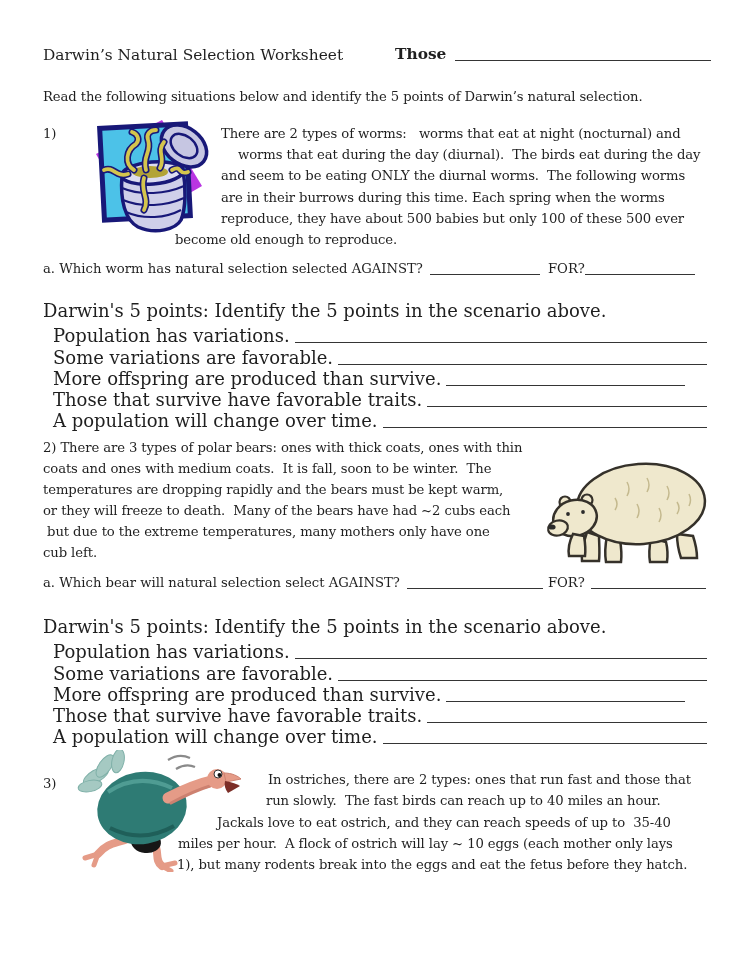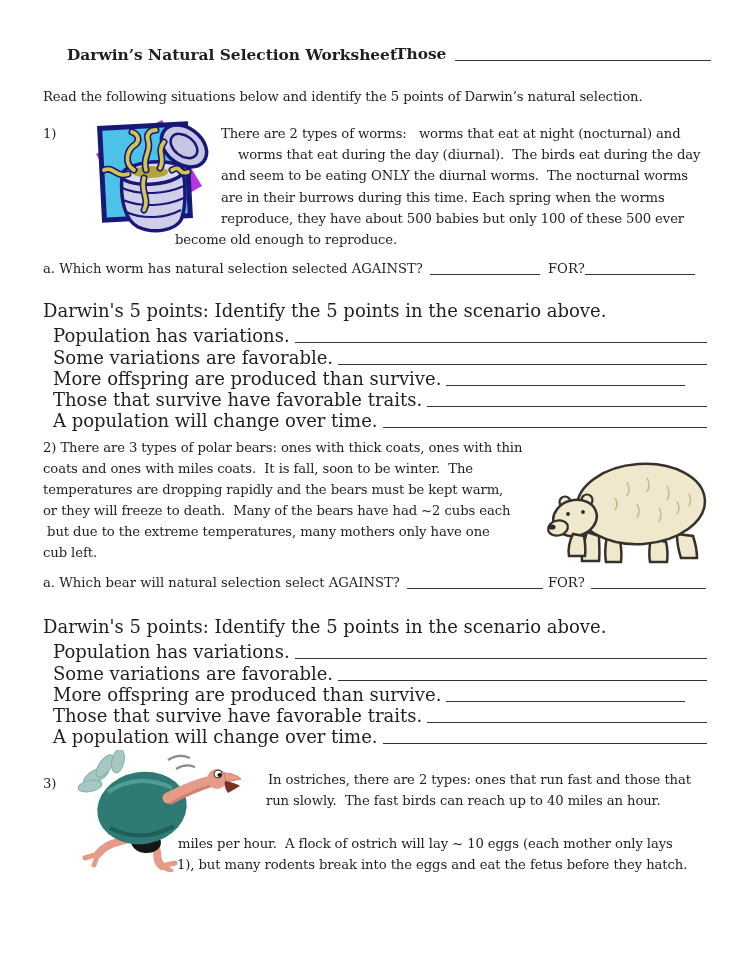--- a/index.html
+++ b/index.html
@@ -2,21 +2,21 @@
 <html><head>
 <meta charset="utf-8">
 <style>
   html,body{margin:0;padding:0;background:#ffffff;}
   .page{
     position:relative;width:749px;height:970px;background:#ffffff;
     font-family:"DejaVu Serif","Liberation Serif",serif;
     color:#1f1f1f;overflow:hidden;
   }
   .tl{position:absolute;white-space:pre;font-size:13.2px;line-height:16px;letter-spacing:-0.1px;}
-  .title{position:absolute;font-size:15.4px;font-weight:bold;white-space:pre;margin-left:24px;}
+  .title{position:absolute;font-size:15.4px;font-weight:normal;white-space:pre;}
   .name-row{position:absolute;display:flex;align-items:flex-end;white-space:pre;}
   .name-label{font-size:15.4px;font-weight:bold;line-height:16px;}
   .blank{display:inline-block;border-bottom:1.4px solid #353535;height:14px;}
   .q-row{position:absolute;display:flex;align-items:center;white-space:pre;font-size:13.2px;line-height:16px;}
   .q-row .blank{margin-bottom:2px;}
   .points-block{position:absolute;left:43px;width:664px;font-size:18px;}
   .points-heading{height:23px;line-height:17px;white-space:pre;}
   .points-row{display:flex;align-items:flex-end;height:21.3px;white-space:pre;margin-left:10px;}
   .points-row .fill{flex:1;border-bottom:1.4px solid #353535;margin:0 0 3px 5px;}
   .points-row.short .fill{margin-right:22px;}
@@ -61,21 +61,21 @@
       <path d="M86,56 C96,50 92,62 102,58" stroke="#d4c54d" stroke-width="3.8"></path>
       <path d="M42,60 C30,64 28,52 18,56" stroke="#181878" stroke-width="7"></path>
       <path d="M42,60 C30,64 28,52 18,56" stroke="#d4c54d" stroke-width="3.8"></path>
       <path d="M58,64 C54,78 64,84 58,96" stroke="#181878" stroke-width="7"></path>
       <path d="M58,64 C54,78 64,84 58,96" stroke="#d4c54d" stroke-width="3.8"></path>
     </g>
   </svg>
 
   <div class="tl" style="left:221px;top:126px">There are 2 types of worms:   worms that eat at night (nocturnal) and</div>
   <div class="tl" style="left:238px;top:147px">worms that eat during the day (diurnal).  The birds eat during the day</div>
-  <div class="tl" style="left:221px;top:168px">and seem to be eating ONLY the diurnal worms.  The nocturnal worms</div>
+  <div class="tl" style="left:221px;top:168px">and seem to be eating ONLY the diurnal worms.  The following worms</div>
   <div class="tl" style="left:221px;top:190px">are in their burrows during this time. Each spring when the worms</div>
   <div class="tl" style="left:221px;top:211px">reproduce, they have about 500 babies but only 100 of these 500 ever</div>
   <div class="tl" style="left:175px;top:232px">become old enough to reproduce.</div>
 
   <div class="q-row" style="left:43px;top:260px">
     <span>a. Which worm has natural selection selected AGAINST?</span>
     <span class="blank" style="width:110px;margin-left:7px"></span>
     <span style="margin-left:8px">FOR?</span>
     <span class="blank" style="width:110px"></span>
   </div>
@@ -98,21 +98,21 @@
       <span>Those that survive have favorable traits.</span>
       <span class="fill"></span>
     </div>
     <div class="points-row">
       <span>A population will change over time.</span>
       <span class="fill"></span>
     </div>
   </div>
 
   <div class="tl" style="left:43px;top:440px">2) There are 3 types of polar bears: ones with thick coats, ones with thin</div>
-  <div class="tl" style="left:43px;top:461px">coats and ones with miles coats.  It is fall, soon to be winter.  The</div>
+  <div class="tl" style="left:43px;top:461px">coats and ones with medium coats.  It is fall, soon to be winter.  The</div>
   <div class="tl" style="left:43px;top:482px">temperatures are dropping rapidly and the bears must be kept warm,</div>
   <div class="tl" style="left:43px;top:503px">or they will freeze to death.  Many of the bears have had ~2 cubs each</div>
   <div class="tl" style="left:43px;top:524px"> but due to the extreme temperatures, many mothers only have one</div>
   <div class="tl" style="left:43px;top:545px">cub left.</div>
 
   <svg class="clipart" style="left:543px;top:446px" width="176" height="124" viewBox="0 0 176 124">
     <g fill="#efe8cd" stroke="#35312a" stroke-width="2.5">
       <path d="M44,86 C40,98 38,108 39,115 L56,115 C57,106 56,96 56,90 Z"></path>
       <path d="M64,90 C62,100 62,110 63,116 L78,116 C79,108 78,100 77,94 Z"></path>
       <path d="M108,92 C106,102 106,110 107,116 L124,116 C125,108 124,100 123,96 Z"></path>
@@ -203,16 +203,17 @@
       <circle cx="167" cy="29" r="10" fill="#e59b87"></circle>
       <path d="M174,23 C182,23 188,26 191,29 L176,32 Z" fill="#e59b87" stroke="#cd8170" stroke-width="1"></path>
       <path d="M175,31 C182,32 187,34 190,36 L178,43 C175,39 174,35 175,31 Z" fill="#7c2e27"></path>
       <circle cx="168" cy="24" r="4" fill="#ffffff" stroke="#333333" stroke-width="1"></circle>
       <circle cx="169.5" cy="25" r="2" fill="#111111"></circle>
     </g>
   </svg>
 
   <div class="tl" style="left:268px;top:772px">In ostriches, there are 2 types: ones that run fast and those that</div>
   <div class="tl" style="left:266px;top:793px">run slowly.  The fast birds can reach up to 40 miles an hour.</div>
+  <div class="tl" style="left:217px;top:815px">Jackals love to eat ostrich, and they can reach speeds of up to  35-40</div>
   <div class="tl" style="left:178px;top:836px">miles per hour.  A flock of ostrich will lay ~ 10 eggs (each mother only lays</div>
   <div class="tl" style="left:177px;top:857px">1), but many rodents break into the eggs and eat the fetus before they hatch.</div>
 
 </div>
 
 </body></html>

